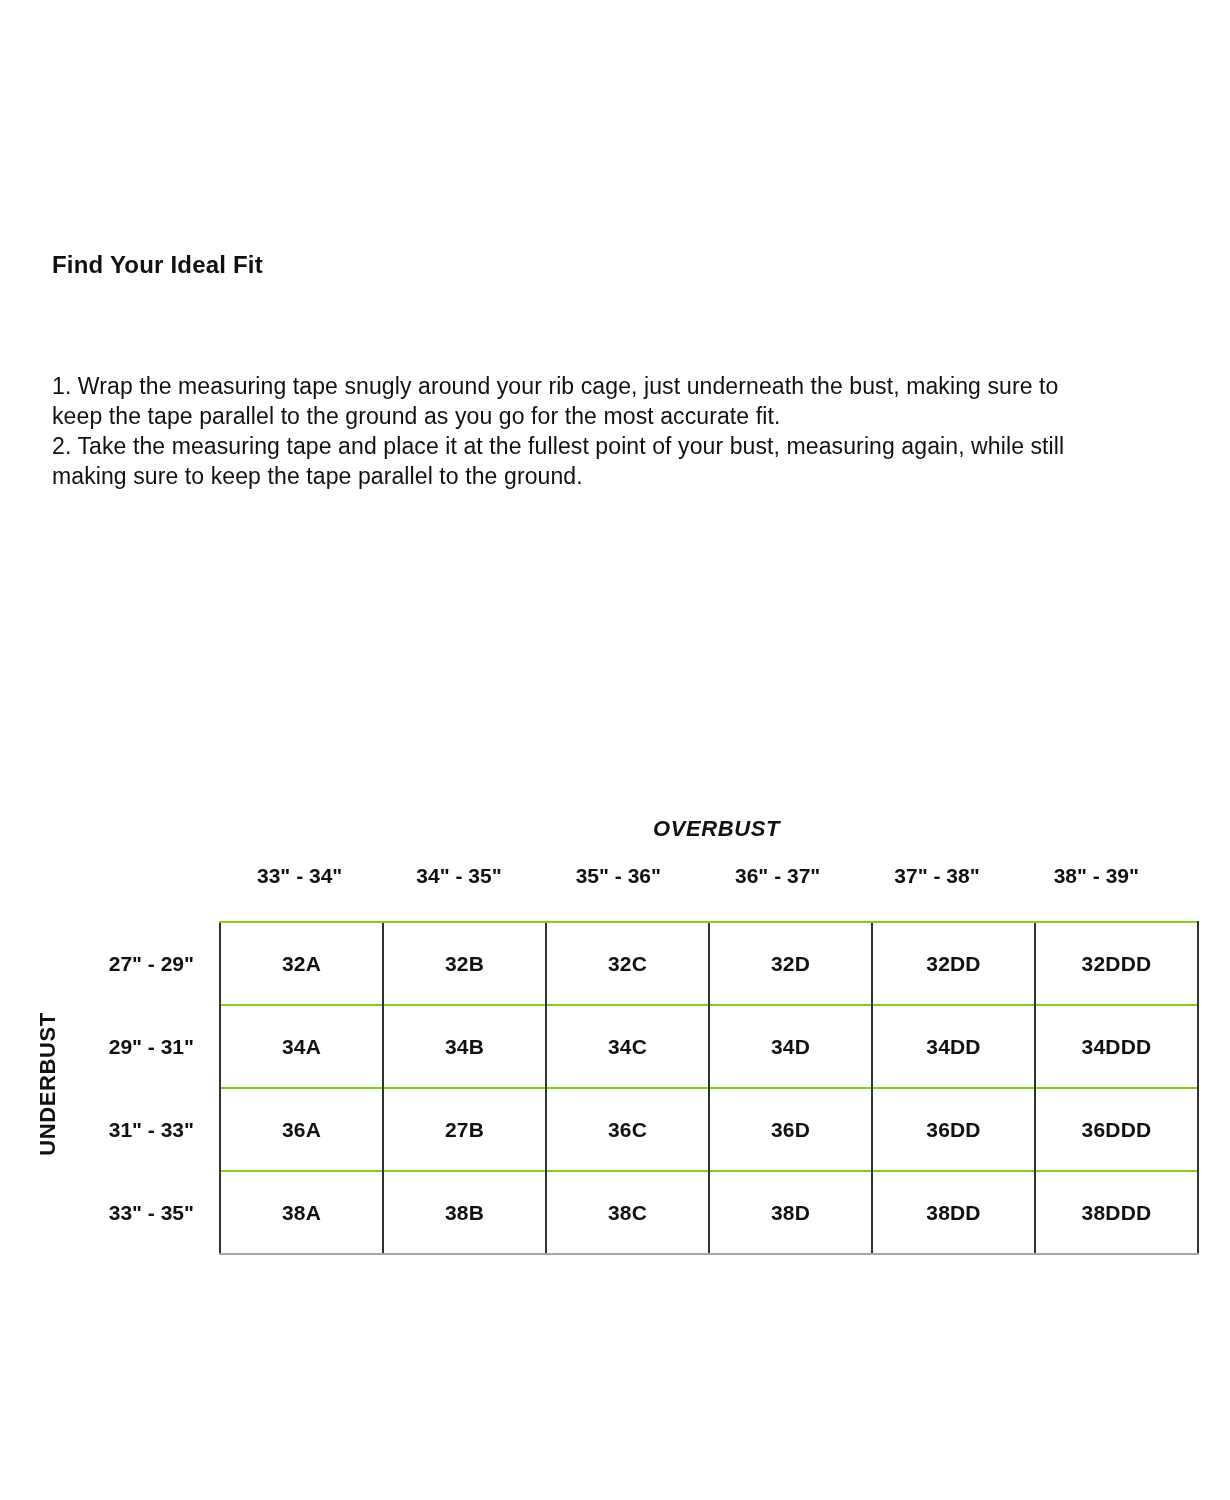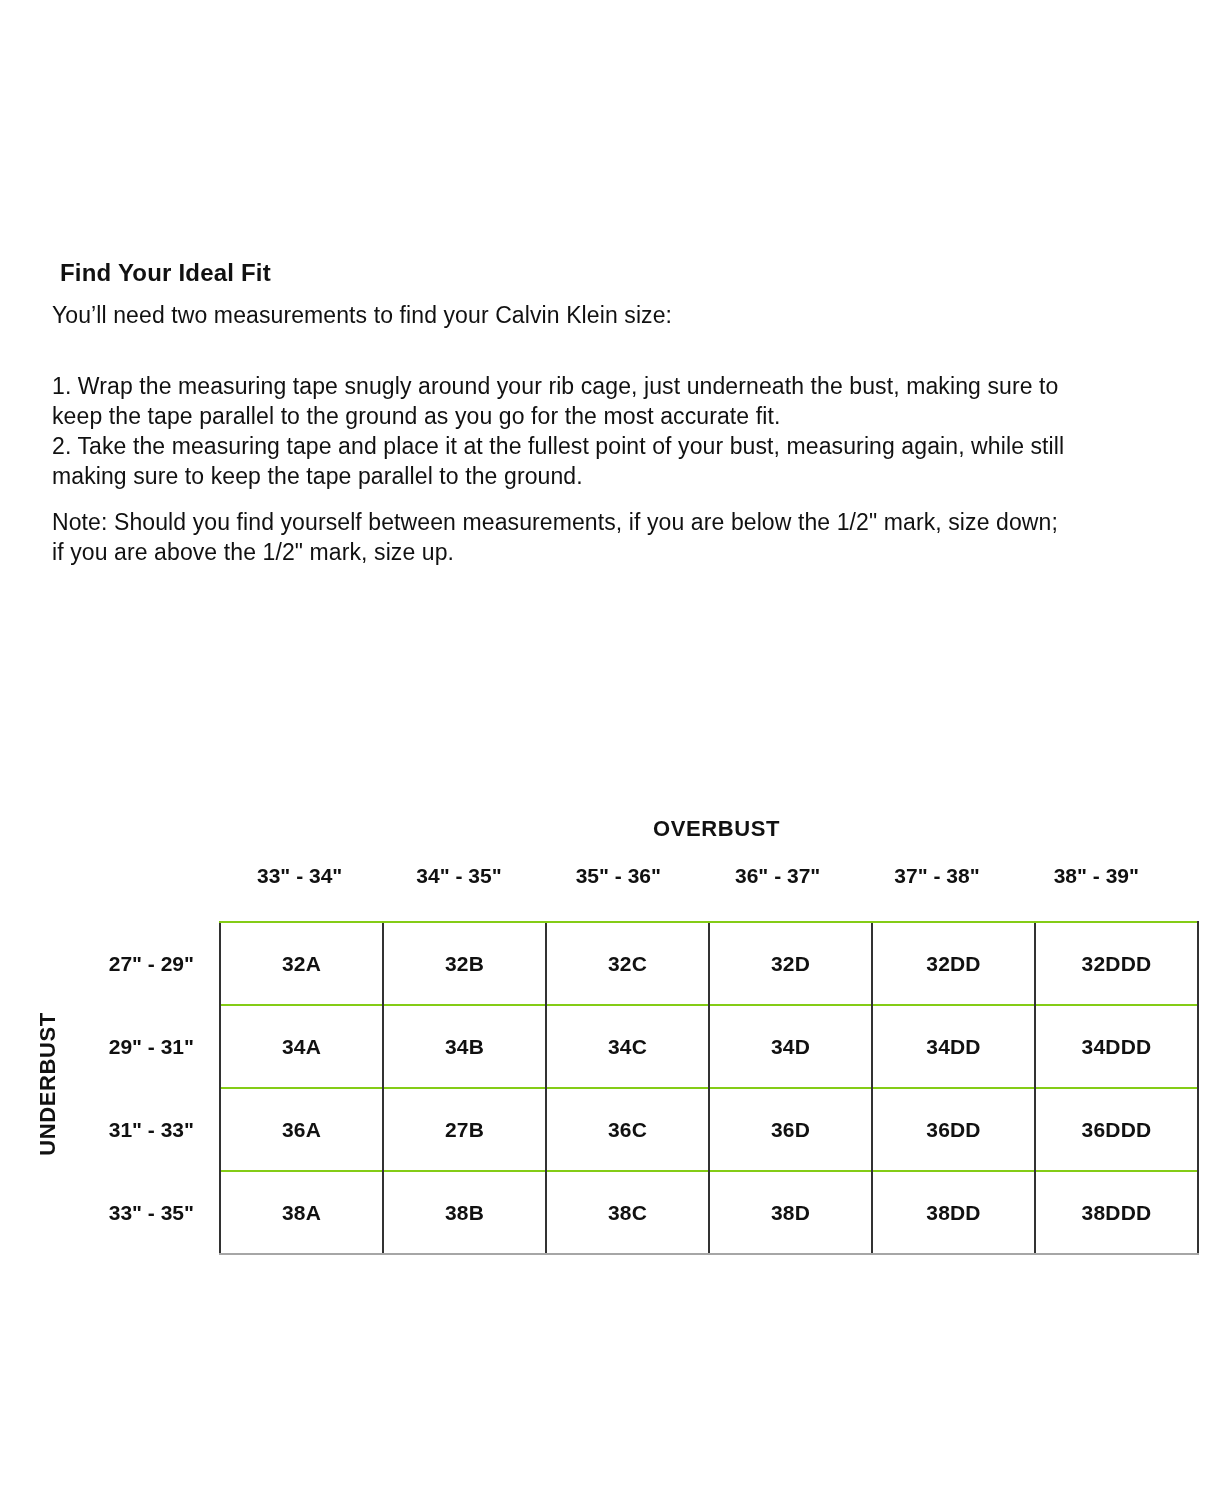--- a/index.html
+++ b/index.html
@@ -10,21 +10,21 @@
     background: #ffffff;
     font-family: "Liberation Sans", sans-serif;
     color: #111111;
     overflow: hidden;
   }
   .abs { position: absolute; }
 
   
   .doc-heading {
     left: 52px; top: 250px;
-    margin: 8px;
+    margin: 0;
     font-size: 24px;
     line-height: 30px;
     font-weight: bold;
     letter-spacing: 0.2px;
   }
   .bodytext {
     left: 52px;
     margin: 0;
     font-size: 23px;
     line-height: 30px;
@@ -36,20 +36,21 @@
   .steps { top: 371px; }
   .note  { top: 507px; }
 
   
   .overbust-title {
     left: 653px; top: 816px;
     font-size: 22px;
     font-weight: bold;
     letter-spacing: 0.6px;
     line-height: 1.2;
+    font-style: italic;
   }
   .col-headers {
     left: 220px; top: 862px;
     width: 956px;
     display: grid;
     grid-template-columns: repeat(6, 1fr);
     font-size: 21px;
     font-weight: bold;
     line-height: 28px;
   }
@@ -94,29 +95,26 @@
     white-space: nowrap;
   }
 </style>
 </head>
 <body>
 
 <div id="page">
 
   <h1 class="abs doc-heading">Find Your Ideal Fit</h1>
 
-  <p class="abs bodytext intro">You’ll need two measurements to find your Calvin Klein size:</p>
 
   <p class="abs bodytext steps">1. Wrap the measuring tape snugly around your rib cage, just underneath the bust, making sure to
 keep the tape parallel to the ground as you go for the most accurate fit.
 2. Take the measuring tape and place it at the fullest point of your bust, measuring again, while still
 making sure to keep the tape parallel to the ground.</p>
 
-  <p class="abs bodytext note">Note: Should you find yourself between measurements, if you are below the 1/2" mark, size down;
-if you are above the 1/2" mark, size up.</p>
 
   <div class="abs overbust-title">OVERBUST</div>
 
   <div class="abs col-headers">
     <span>33" - 34"</span>
     <span>34" - 35"</span>
     <span>35" - 36"</span>
     <span>36" - 37"</span>
     <span>37" - 38"</span>
     <span>38" - 39"</span>

